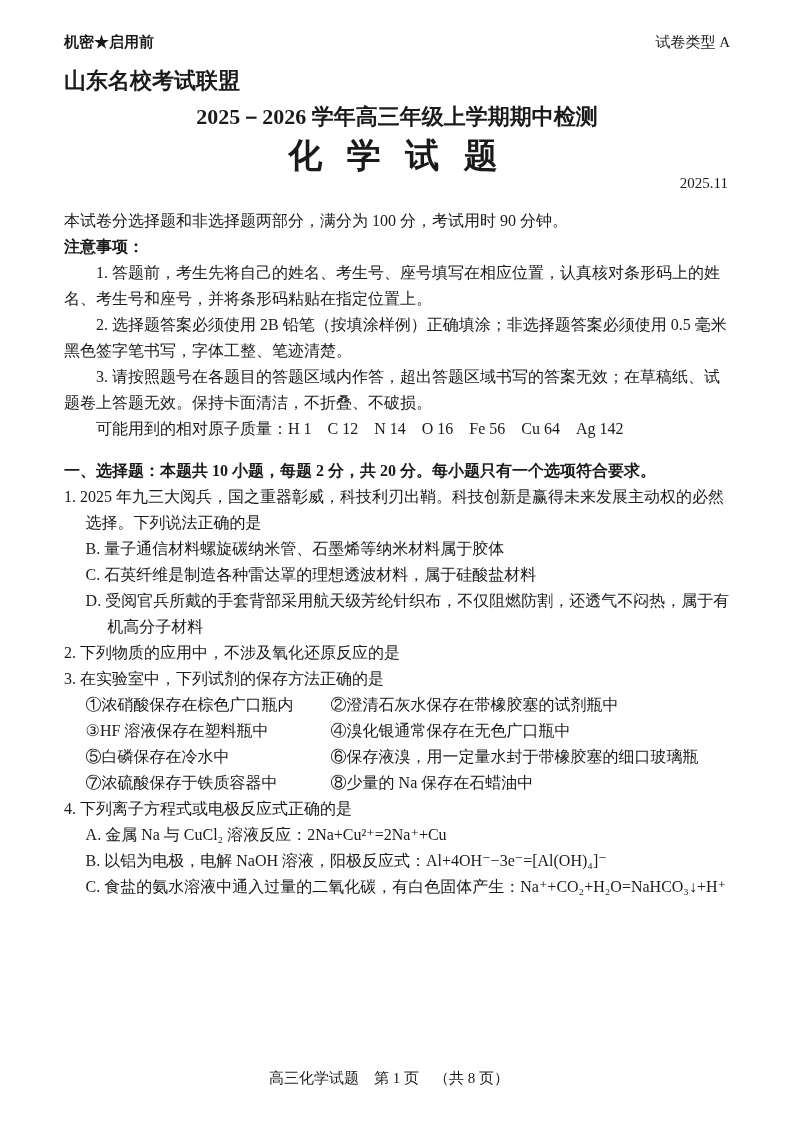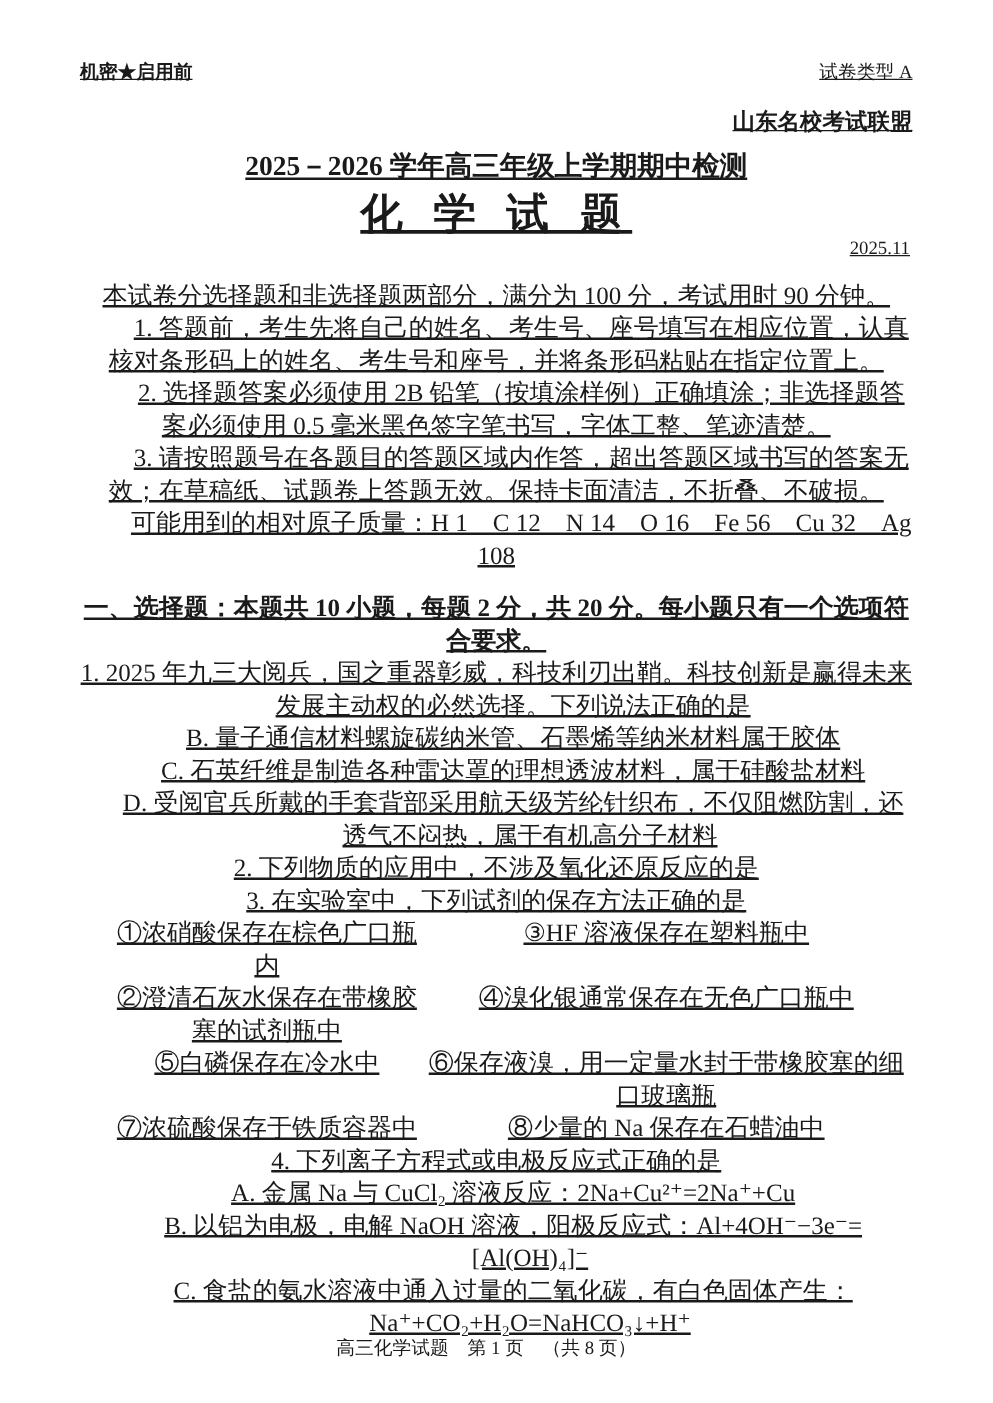--- a/index.html
+++ b/index.html
@@ -1,28 +1,28 @@
 <!DOCTYPE html>
 <html><head>
 <meta charset="utf-8">
 <style>
   html, body { margin: 0; padding: 0; background: #ffffff; }
   body { font-family: "Liberation Serif", "DejaVu Serif", serif; color: #1a1a1a; }
   .page {
     width: 794px; height: 1122px; background: #ffffff;
     position: relative; box-sizing: border-box;
-    padding: 48px 64px 0 64px; overflow: hidden; text-decoration: underline;
+    padding: 32px 64px 0 64px; overflow: hidden;
   }
   .doc-header { display: flex; justify-content: space-between; font-size: 15px; line-height: 20px; }
   .hdr-left { font-weight: bold; }
-  .title-1 { margin: 14px 0 0 0; text-align: right; font-size: 18px; font-weight: bold; line-height: 30px; }
+  .title-1 { margin: 14px 0 0 0; text-align: left; font-size: 22px; font-weight: bold; line-height: 30px; }
   .title-2 { margin: 6px 0 0 0; text-align: center; font-size: 22px; font-weight: bold; line-height: 30px; }
   .title-3 { margin: 4px 0 0 0; text-align: center; font-size: 34px; font-weight: bold; letter-spacing: 8px; line-height: 40px; }
   .date { text-align: right; font-size: 15px; line-height: 18px; margin-top: -2px; padding-right: 2px; }
-  .body-text { margin-top: 16px; font-size: 20px; line-height: 26px; text-align: center; }
+  .body-text { margin-top: 16px; font-size: 16px; line-height: 26px; }
   .body-text p { margin: 0; }
   .bold { font-weight: bold; }
   .indent2 { text-indent: 2em; }
   .section-heading { margin-top: 16px !important; font-weight: bold; }
   .stem { padding-left: 1.35em; text-indent: -1.35em; }
   .option { padding-left: 2.7em; text-indent: -1.35em; }
   .grid2 { display: grid; grid-template-columns: 313px 1fr; padding-left: 1.35em; }
   .items-grid { display: grid; grid-template-columns: 245px 1fr; padding-left: 1.35em; }
   .grid4 { display: grid; grid-template-columns: 146px 168px 168px 1fr; padding-left: 1.35em; }
   .grid2 p, .items-grid p, .grid4 p { margin: 0; }
@@ -39,44 +39,45 @@
   </div>
 
   <h1 class="title-1">山东名校考试联盟</h1>
   <h2 class="title-2">2025－2026 学年高三年级上学期期中检测</h2>
   <h2 class="title-3">化 学 试 题</h2>
   <div class="date">2025.11</div>
 
   <div class="body-text">
 
     <p>本试卷分选择题和非选择题两部分，满分为 100 分，考试用时 90 分钟。</p>
+    <p class="bold">注意事项：</p>
     <p class="indent2">1. 答题前，考生先将自己的姓名、考生号、座号填写在相应位置，认真核对条形码上的姓名、考生号和座号，并将条形码粘贴在指定位置上。</p>
     <p class="indent2">2. 选择题答案必须使用 2B 铅笔（按填涂样例）正确填涂；非选择题答案必须使用 0.5 毫米黑色签字笔书写，字体工整、笔迹清楚。</p>
     <p class="indent2">3. 请按照题号在各题目的答题区域内作答，超出答题区域书写的答案无效；在草稿纸、试题卷上答题无效。保持卡面清洁，不折叠、不破损。</p>
-    <p class="indent2">可能用到的相对原子质量：H 1　C 12　N 14　O 16　Fe 56　Cu 32　Ag 108</p>
+    <p class="indent2">可能用到的相对原子质量：H 1　C 12　N 14　O 16　Fe 56　Cu 64　Ag 142</p>
 
     <p class="section-heading">一、选择题：本题共 10 小题，每题 2 分，共 20 分。每小题只有一个选项符合要求。</p>
 
     <div class="question">
       <p class="stem">1. 2025 年九三大阅兵，国之重器彰威，科技利刃出鞘。科技创新是赢得未来发展主动权的必然选择。下列说法正确的是</p>
       <p class="option">B. 量子通信材料螺旋碳纳米管、石墨烯等纳米材料属于胶体</p>
       <p class="option">C. 石英纤维是制造各种雷达罩的理想透波材料，属于硅酸盐材料</p>
       <p class="option">D. 受阅官兵所戴的手套背部采用航天级芳纶针织布，不仅阻燃防割，还透气不闷热，属于有机高分子材料</p>
     </div>
 
     <div class="question">
       <p class="stem">2. 下列物质的应用中，不涉及氧化还原反应的是</p>
     </div>
 
     <div class="question">
       <p class="stem">3. 在实验室中，下列试剂的保存方法正确的是</p>
       <div class="items-grid">
         <p>①浓硝酸保存在棕色广口瓶内</p>
+        <p>②澄清石灰水保存在带橡胶塞的试剂瓶中</p>
         <p>③HF 溶液保存在塑料瓶中</p>
-        <p>②澄清石灰水保存在带橡胶塞的试剂瓶中</p>
         <p>④溴化银通常保存在无色广口瓶中</p>
         <p>⑤白磷保存在冷水中</p>
         <p>⑥保存液溴，用一定量水封于带橡胶塞的细口玻璃瓶</p>
         <p>⑦浓硫酸保存于铁质容器中</p>
         <p>⑧少量的 Na 保存在石蜡油中</p>
       </div>
     </div>
 
     <div class="question">
       <p class="stem">4. 下列离子方程式或电极反应式正确的是</p>

